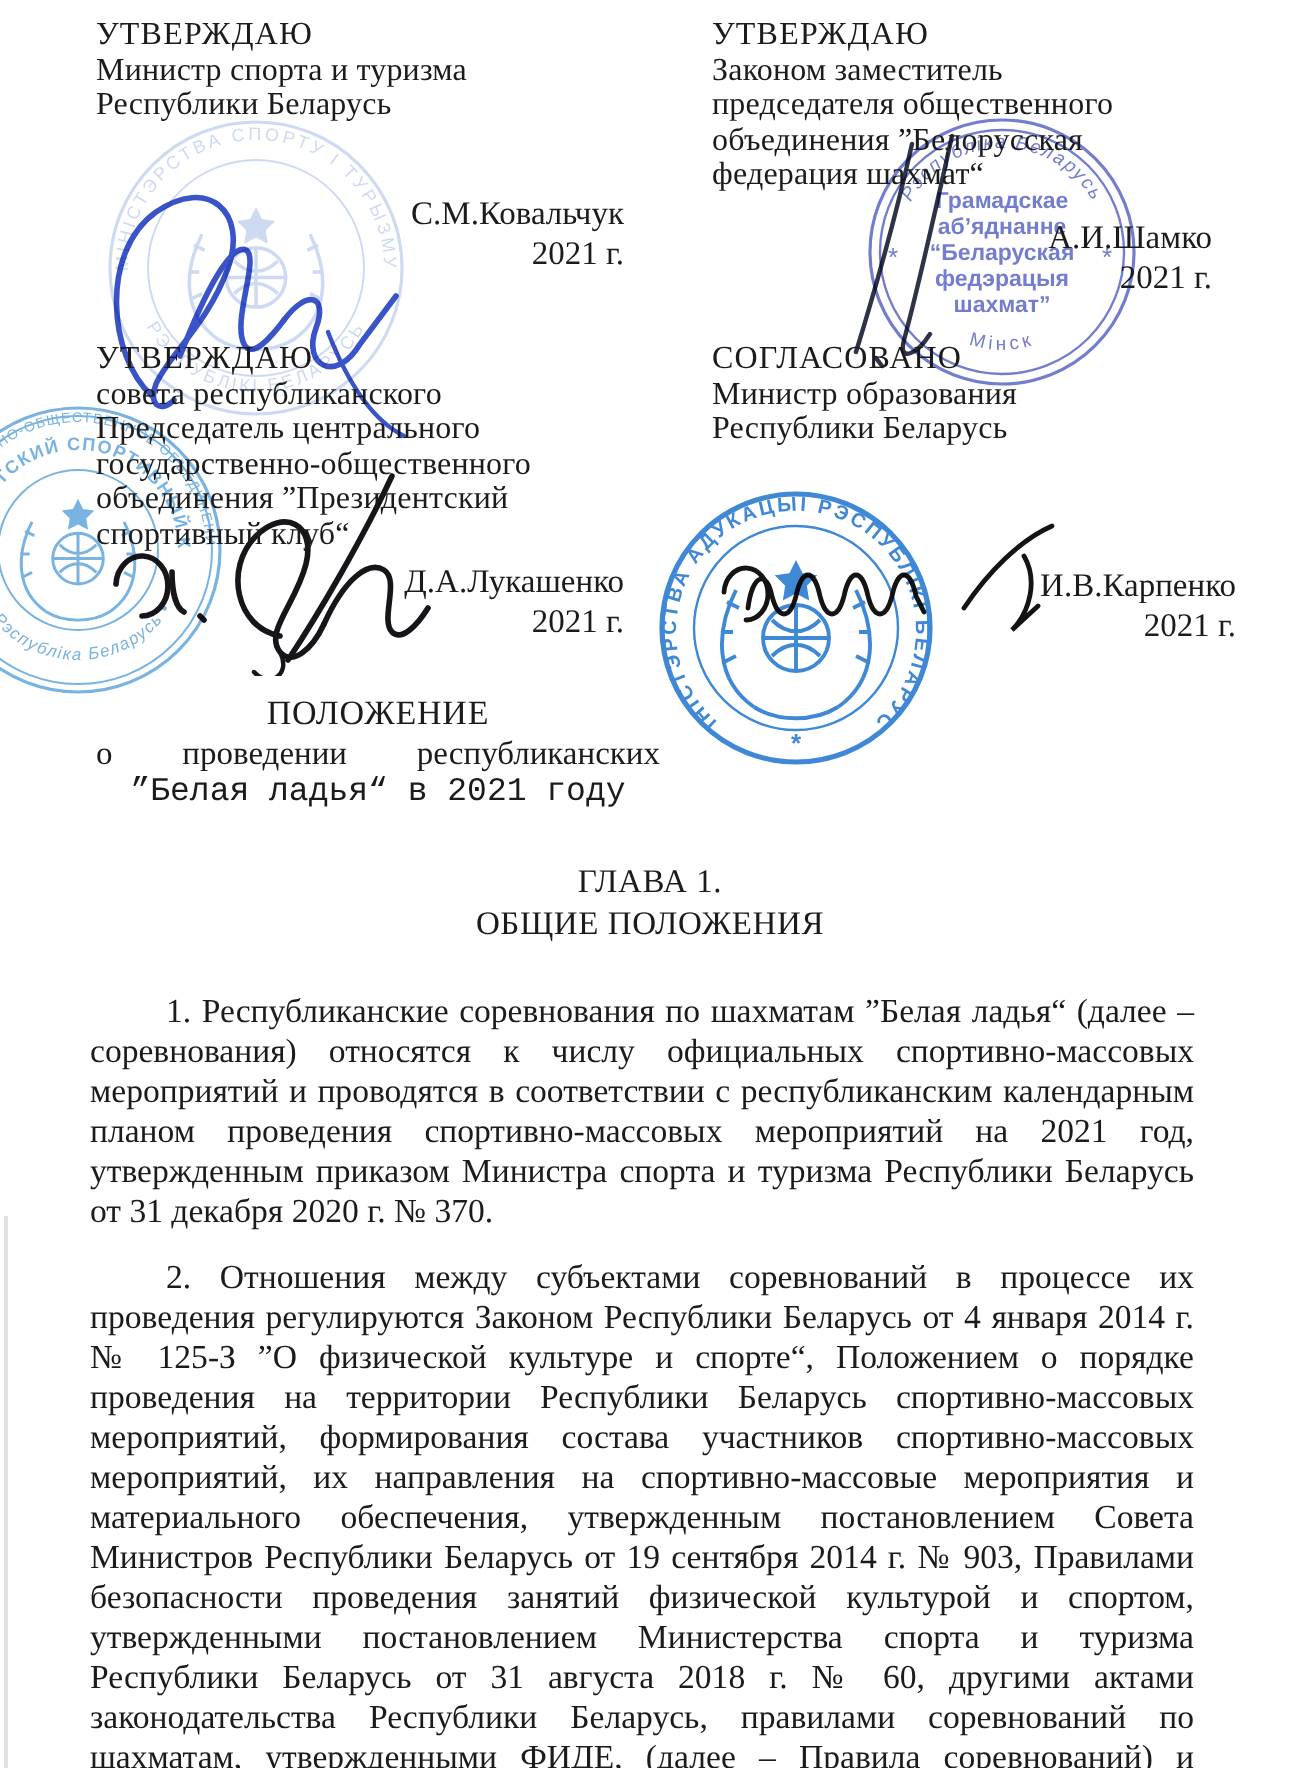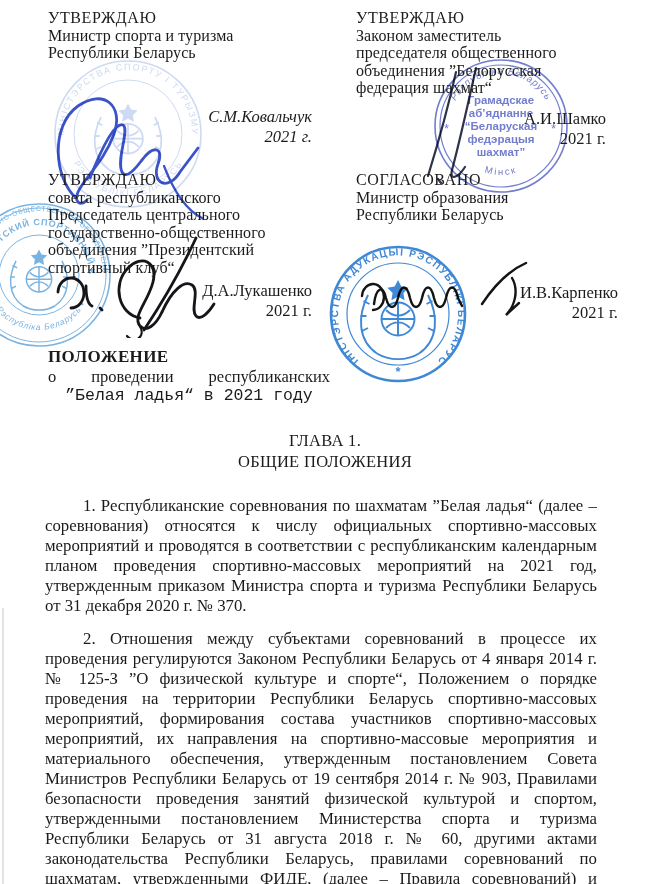--- a/index.html
+++ b/index.html
@@ -6,21 +6,21 @@
   .page{
     position:relative; width:650px; height:884px; background:#ffffff;
     overflow:hidden; font-family:"Liberation Serif","DejaVu Serif",serif;
     color:#1b1b1b; margin:0 auto;
   }
   .abs{position:absolute;}
   .appr{font-size:16px; line-height:17.5px; letter-spacing:.1px;}
   .appr .h{letter-spacing:.6px;}
   .nameblk{font-size:16.5px; line-height:20px; text-align:right;}
   .titleblk{font-size:16.5px; line-height:19.5px; width:282px;}
-  .titleblk .h{font-weight:bold; font-size:17px; letter-spacing:.4px;}
+  .titleblk .h{font-weight:normal; font-size:17px; letter-spacing:.4px;text-align:center;}
   .titleblk .jline{text-align:justify; text-align-last:justify;}
   .titleblk .lline{text-align:center;font-family:Liberation Mono, monospace;}
   .chapter{width:650px; text-align:center; font-size:16.5px; line-height:21px; letter-spacing:.3px;}
   .bodytxt{width:578px; font-size:16.8px; line-height:20px; text-align:justify;}
   .bodytxt p{margin:13px; text-indent:38px;}
   .layer{position:absolute; mix-blend-mode:multiply; pointer-events:none;}
   .scan-edge{position:absolute; left:2px; top:608px; width:2px; height:276px; background:#cccccc; opacity:.55;}
   svg text{font-family:"Liberation Sans","DejaVu Sans",sans-serif;}
 </style>
 </head>
@@ -156,21 +156,21 @@
     </svg>
   </div>
 
   <div class="scan-edge"></div>
 
   <div class="abs appr" style="left:48px; top:9px; width:300px;">
     <div class="h">УТВЕРЖДАЮ</div>
     <div>Министр спорта и туризма</div>
     <div>Республики Беларусь</div>
   </div>
-  <div class="abs nameblk" style="left:130px; top:107px; width:182px;font-style:italic;">
+  <div class="abs nameblk" style="left:130px; top:97px; width:182px;">
     <div>С.М.Ковальчук</div>
     <div>2021 г.</div>
   </div>
 
   <div class="abs appr" style="left:356px; top:9px; width:272px;">
     <div class="h">УТВЕРЖДАЮ</div>
     <div>Законом заместитель</div>
     <div>председателя общественного</div>
     <div>объединения ”Белорусская</div>
     <div>федерация шахмат“</div>

